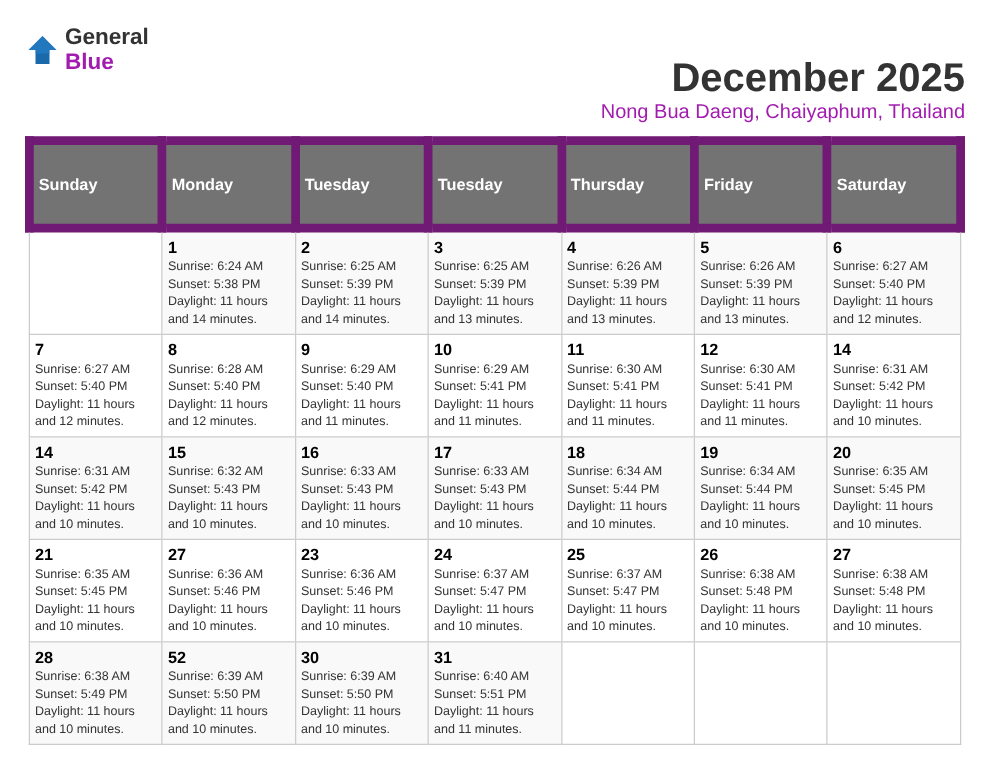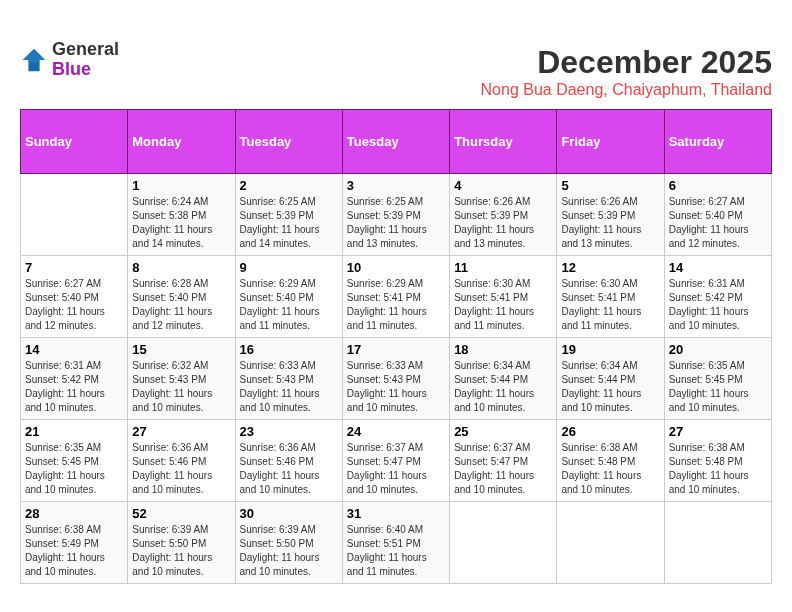--- a/index.html
+++ b/index.html
@@ -5,21 +5,21 @@
     * { margin: 0; padding: 0; box-sizing: border-box; }
     body {
       font-family: Arial, sans-serif;
       background: #fff;
       width: 792px;
       min-height: 612px;
       padding: 20px;
     }
     .header {
       display: flex;
-      align-items: center;
+      align-items: flex-start;
       justify-content: space-between;
       margin-bottom: 10px;
     }
     .logo {
       display: flex;
       align-items: center;
     }
     .logo-text {
       font-size: 18px;
       font-weight: bold;
@@ -37,35 +37,35 @@
       text-align: right;
     }
     .month-title {
       font-size: 32px;
       font-weight: bold;
       color: #333;
       margin-top: 24px;
     }
     .subtitle {
       font-size: 16px;
-      color: #ef4444;
+      color: #a21caf;
     }
     table {
       width: 100%;
       border-collapse: collapse;
       font-size: 11px;
     }
     thead tr th {
-      background: #d946ef;
+      background: #737373;
       color: #fff;
       padding: 24px 4px;
       text-align: left;
       font-size: 13px;
       font-weight: bold;
-      border: 1px solid #701a75;
+      border: 7px solid #701a75;
     }
     tbody tr td {
       border: 1px solid #ccc;
       vertical-align: top;
       padding: 4px;
       min-height: 80px;
       width: 107px;
     }
     tbody tr:nth-child(odd) td {
       background: #f9f9f9;

